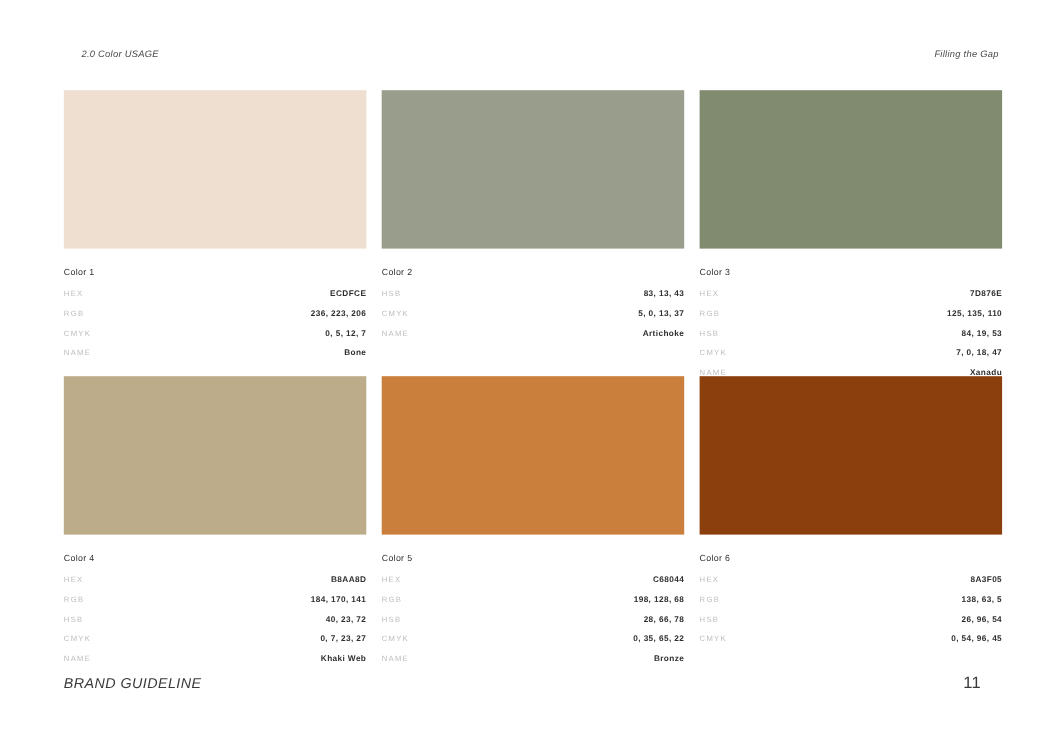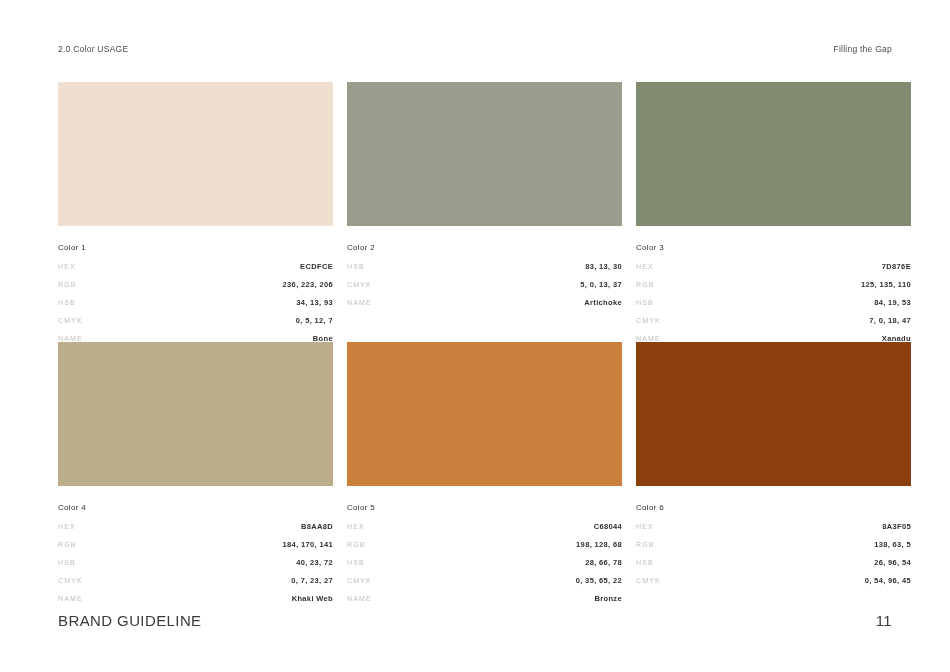--- a/index.html
+++ b/index.html
@@ -13,26 +13,27 @@
   .page {
     position:relative;
     width:950px;
     height:672px;
     background:#ffffff;
   }
 
   
   .header {
     position:absolute;
-    left:58px;
+    left:74px;
     top:44px;
     width:834px;
     display:flex;
     justify-content:space-between;
     align-items:flex-end;
+    font-style:italic;
   }
   .header-left, .header-right {
     font-size:8.5px;
     color:#4a4a4a;
     letter-spacing:0.25px;
     font-weight:400;
   }
 
   
   .palette {
@@ -92,23 +93,24 @@
   .footer {
     position:absolute;
     left:58px;
     top:612px;
     width:834px;
     display:flex;
     justify-content:space-between;
     align-items:baseline;
   }
   .footer-left {
-    font-size:15px;
+    font-size:13px;
     color:#3a3a3a;
     letter-spacing:0.4px;
+    font-style:italic;
   }
   .footer-right {
     font-size:15px;
     color:#3a3a3a;
     letter-spacing:0.4px;
   }
 </style>
 </head>
 <body>
 
@@ -127,41 +129,37 @@
         <div class="spec-title">Color 1</div>
         <div class="spec-row">
           <span class="spec-key">HEX</span>
           <span class="spec-val">ECDFCE</span>
         </div>
         <div class="spec-row">
           <span class="spec-key">RGB</span>
           <span class="spec-val">236, 223, 206</span>
         </div>
         <div class="spec-row">
-          <span class="spec-key">HSB</span>
-          <span class="spec-val">34, 13, 93</span>
-        </div>
-        <div class="spec-row">
           <span class="spec-key">CMYK</span>
           <span class="spec-val">0, 5, 12, 7</span>
         </div>
         <div class="spec-row">
           <span class="spec-key">NAME</span>
           <span class="spec-val">Bone</span>
         </div>
       </div>
     </div>
 
     <div class="cell">
       <div class="swatch" style="background: rgb(152, 158, 139);"></div>
       <div class="spec">
         <div class="spec-title">Color 2</div>
         <div class="spec-row">
           <span class="spec-key">HSB</span>
-          <span class="spec-val">83, 13, 30</span>
+          <span class="spec-val">83, 13, 43</span>
         </div>
         <div class="spec-row">
           <span class="spec-key">CMYK</span>
           <span class="spec-val">5, 0, 13, 37</span>
         </div>
         <div class="spec-row">
           <span class="spec-key">NAME</span>
           <span class="spec-val">Artichoke</span>
         </div>
       </div>

